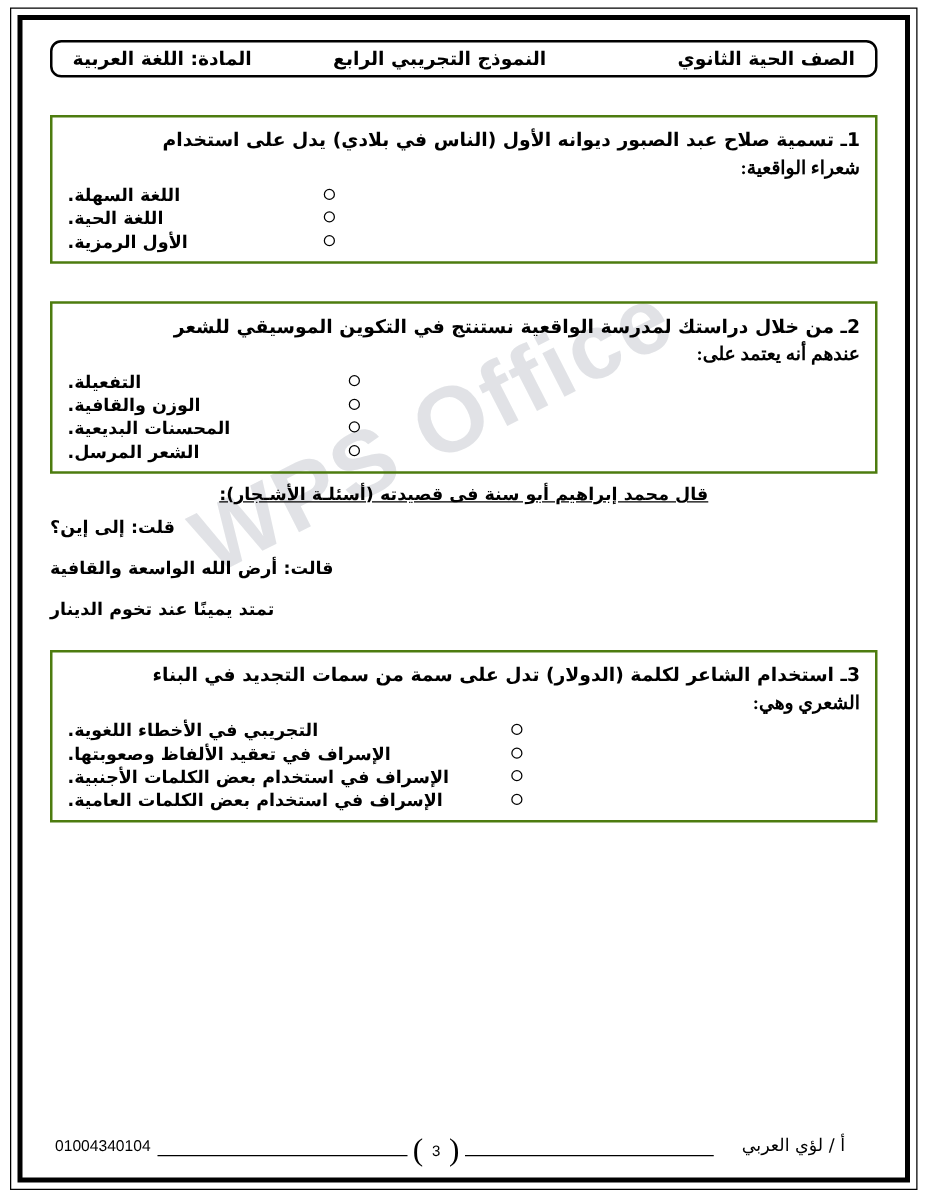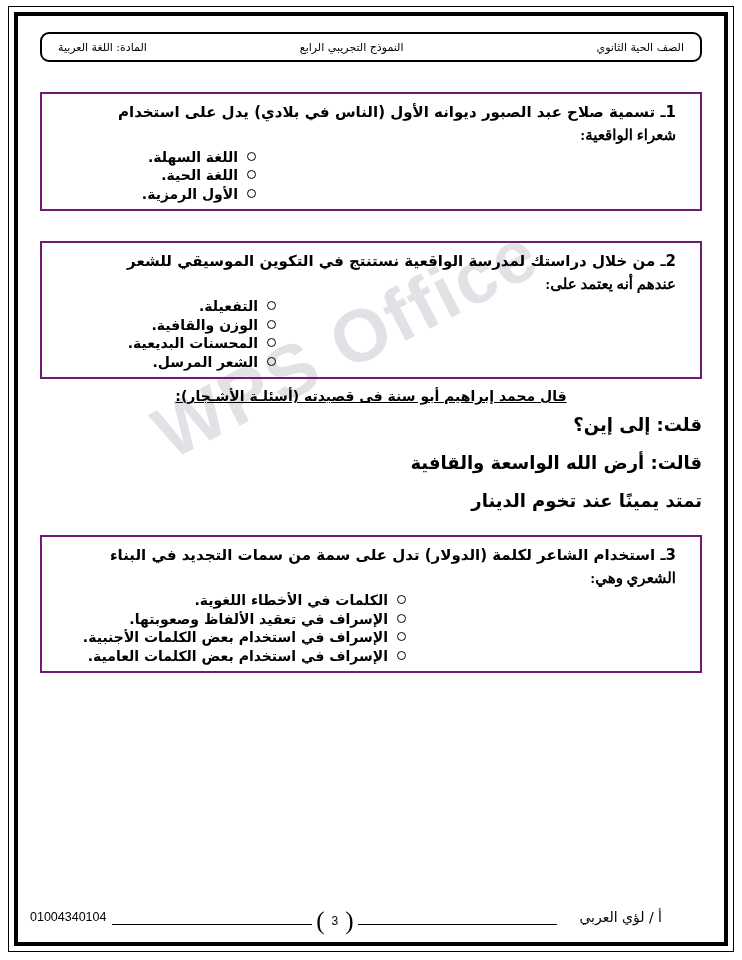--- a/index.html
+++ b/index.html
@@ -75,33 +75,33 @@
     height: 30px;
     display: flex;
     align-items: center;
     justify-content: space-between;
     padding: 0 16px;
     box-sizing: border-box;
     margin: 4px 0 0 0;
     background: #fff;
   }
   .header-bar .hcell {
-    font-size: 11px;
-    font-weight: 400;
+    font-size: 15px;
+    font-weight: 700;
     white-space: nowrap;
   }
   .header-bar .hcell.mid { flex: 0 0 auto; margin-right: 40px; }
 
   
   .qbox {
     position: relative;
     z-index: 8;
-    border: 2px solid #701a75;
-    box-sizing: border-box;
-    padding: 7px 24px 6px 12px;
+    border: 2px solid #4d7c0f;
+    box-sizing: border-box;
+    padding: 7px 12px 6px 12px;
     background: transparent;
   }
   .q-stem {
     font-size: 15px;
     font-weight: 700;
     line-height: 1.5;
     text-align: justify;
     text-align-last: right;
     margin: 0 0 2px 0;
   }
@@ -112,21 +112,21 @@
   }
   .opts {
     list-style: none;
     margin: 0;
     padding: 0;
   }
   .opt {
     display: flex;
     flex-direction: row;
     align-items: baseline;
-    justify-content: flex-start;
+    justify-content: space-between;
     font-size: 14px;
     font-weight: 700;
     line-height: 1.32;
     padding-right: 0;
   }
   .opts.indent-a .opt { padding-right: 420px; }
   .opts.indent-b .opt { padding-right: 400px; }
   .opts.indent-c .opt { padding-right: 270px; }
   .bullet {
     display: inline-block;
@@ -146,35 +146,35 @@
     z-index: 8;
     font-size: 14px;
     font-weight: 700;
     text-decoration: underline;
     text-align: center;
     margin: 9px 0 10px 0;
   }
   .poem-line {
     position: relative;
     z-index: 8;
-    font-size: 18px;
-    font-weight: 700;
-    text-align: right;
+    font-size: 14px;
+    font-weight: 700;
+    text-align: left;
     margin: 4px 0 17px 0;
   }
   .poem-line .u { text-decoration: underline; }
 
   
   .gap-lg { height: 30px; }
   .gap-sm { height: 7px; }
 
   
   .footer {
     position: absolute;
-    left: 26px;
+    left: 40px;
     bottom: 30px;
     width: 640px;
     z-index: 8;
     display: flex;
     align-items: center;
     direction: ltr;
   }
   .footer .phone {
     font-size: 12.5px;
     font-family: "Liberation Sans", sans-serif;
@@ -287,21 +287,21 @@
   <div class="gap-sm"></div>
 
   <div class="qbox">
     <p class="q-stem">
       <span>3ـ استخدام الشاعر لكلمة (الدولار) تدل على سمة من سمات التجديد في البناء</span>
       <span class="stem-tail">الشعري وهي:</span>
     </p>
     <ul class="opts indent-c">
       <li class="opt">
         <span class="bullet"></span>
-        <span class="opt-text">الكلمات في الأخطاء اللغوية.</span>
+        <span class="opt-text">التجريبي في الأخطاء اللغوية.</span>
       </li>
       <li class="opt">
         <span class="bullet"></span>
         <span class="opt-text">الإسراف في تعقيد الألفاظ وصعوبتها.</span>
       </li>
       <li class="opt">
         <span class="bullet"></span>
         <span class="opt-text">الإسراف في استخدام بعض الكلمات الأجنبية.</span>
       </li>
       <li class="opt">

